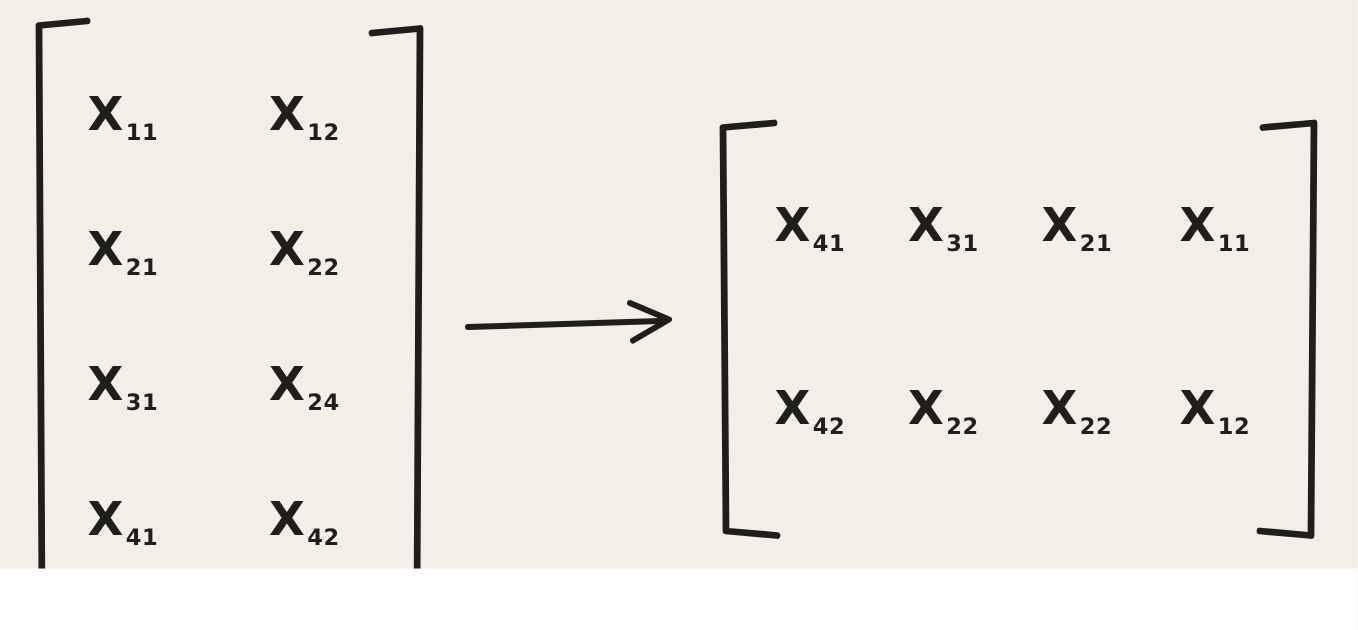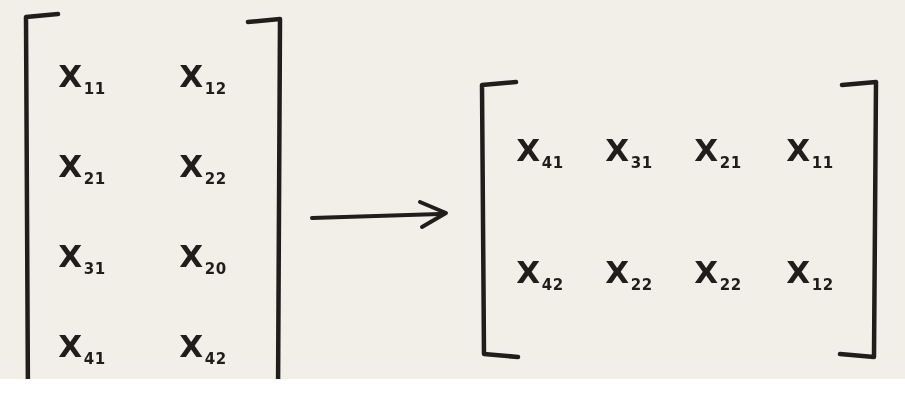--- a/index.html
+++ b/index.html
@@ -63,21 +63,21 @@
     <path d="M12 8 L44 5 L42 384 L8 381"></path>
   </svg>
 
   <div class="cell" style="left:82px;  top:78px;"><span class="base">X</span><span class="sub">11</span></div>
   <div class="cell" style="left:203px; top:78px;"><span class="base">X</span><span class="sub">12</span></div>
 
   <div class="cell" style="left:82px;  top:168px;"><span class="base">X</span><span class="sub">21</span></div>
   <div class="cell" style="left:203px; top:168px;"><span class="base">X</span><span class="sub">22</span></div>
 
   <div class="cell" style="left:82px;  top:258px;"><span class="base">X</span><span class="sub">31</span></div>
-  <div class="cell" style="left:203px; top:258px;"><span class="base">X</span><span class="sub">20</span></div>
+  <div class="cell" style="left:203px; top:258px;"><span class="base">X</span><span class="sub">24</span></div>
 
   <div class="cell" style="left:82px;  top:348px;"><span class="base">X</span><span class="sub">41</span></div>
   <div class="cell" style="left:203px; top:348px;"><span class="base">X</span><span class="sub">42</span></div>
 
   <svg class="bracket-svg arrow-svg" style="left:308px; top:196px;" width="150" height="40" viewBox="0 0 150 40">
     <path d="M4 22 L132 18"></path>
     <path d="M112 6 L138 17 L114 31"></path>
   </svg>
 
   <svg class="bracket-svg" style="left:470px; top:76px;" width="56" height="286" viewBox="0 0 56 286">

